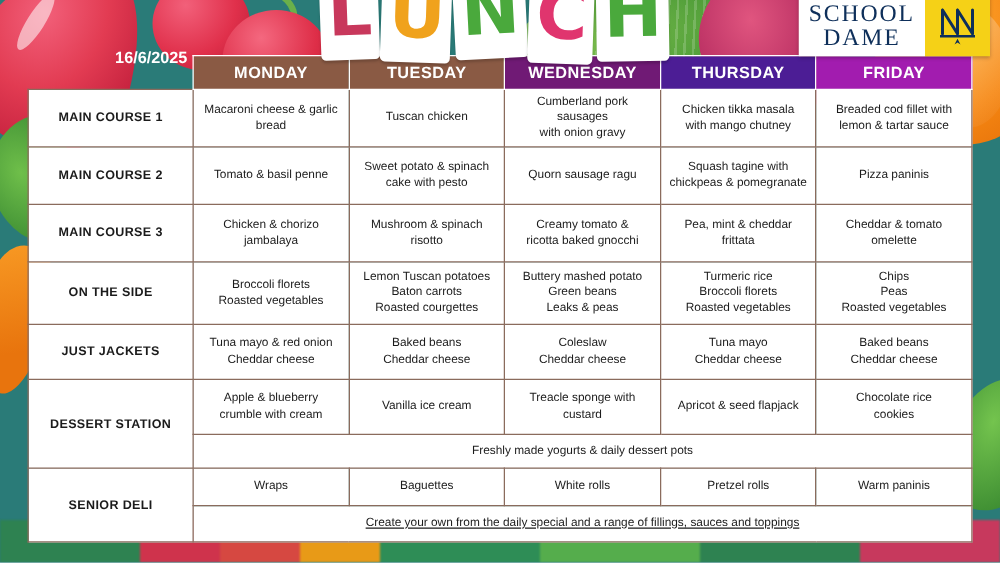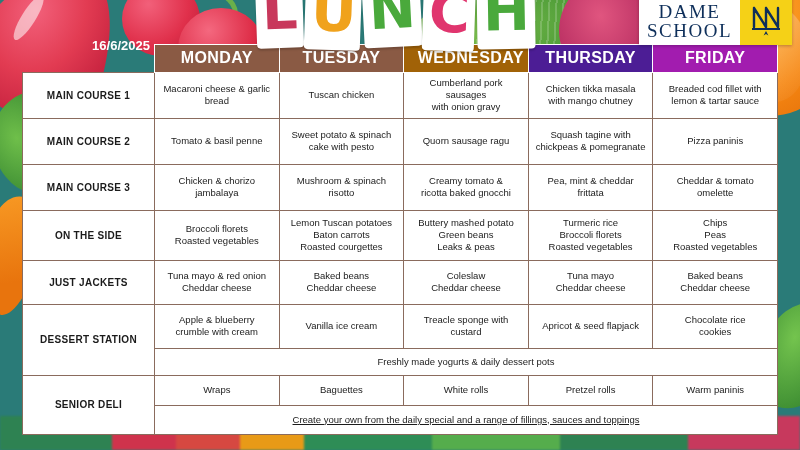--- a/index.html
+++ b/index.html
@@ -211,21 +211,21 @@
     color: #1b1b1b;
     background: #ffffff;
     padding: 3px 4px;
   }
   col.rowlabel { width: 132px; }
 
   thead th {
     background: #8a5a44;
     color: #ffffff;
     font-weight: bold;
-    font-size: 16px;
+    font-size: 13px;
     letter-spacing: .4px;
     height: 27px;
     border-color: #ffffff;
   }
   thead th.corner {
     background: transparent;
     border: none;
   }
 
   td.rowhead {
@@ -263,22 +263,22 @@
   <div class="wordmark">
     <span style="color: rgb(200, 56, 92);">L</span>
     <span style="color: rgb(240, 162, 28);">U</span>
     <span style="color: rgb(74, 169, 60);">N</span>
     <span style="color: rgb(224, 53, 110);">C</span>
     <span style="color: rgb(74, 169, 60);">H</span>
   </div>
 
   <div class="logo">
     <div class="logo-text" style="color: rgb(14, 47, 90);">
+      <div>SCHOOL</div>
       <div>DAME</div>
-      <div>SCHOOL</div>
     </div>
     <div class="logo-crest" style="background: rgb(245, 209, 23);">
       <svg width="34" height="36" viewBox="0 0 34 36" aria-hidden="true">
         <path d="M5 5 L5 24 M5 5 L17 24 M17 24 L17 5 M17 5 L29 24 M29 24 L29 5" fill="none" stroke="#0e2f5a" stroke-width="2.4" stroke-linecap="round"></path>
         <path d="M3 26 L31 26" stroke="#0e2f5a" stroke-width="2"></path>
         <path d="M17 28 l2.4 4.6 -2.4 -1.6 -2.4 1.6 z" fill="#0e2f5a"></path>
       </svg>
     </div>
   </div>
 
@@ -292,21 +292,21 @@
           <col>
           <col>
           <col>
           <col>
       </colgroup>
       <thead>
         <tr>
           <th class="corner"></th>
           <th style="background: rgb(138, 90, 68);">MONDAY</th>
           <th style="background: rgb(138, 90, 68);">TUESDAY</th>
-          <th style="background: #a16207; text-align: right;">WEDNESDAY</th>
+          <th style="background: #701a75;">WEDNESDAY</th>
           <th style="background: #4c1d95;">THURSDAY</th>
           <th style="background: #a21caf;">FRIDAY</th>
         </tr>
       </thead>
       <tbody>
 
         <tr class="r-main">
           <td class="rowhead">MAIN COURSE 1</td>
           <td>
               <span class="line">Macaroni cheese &amp; garlic</span>

